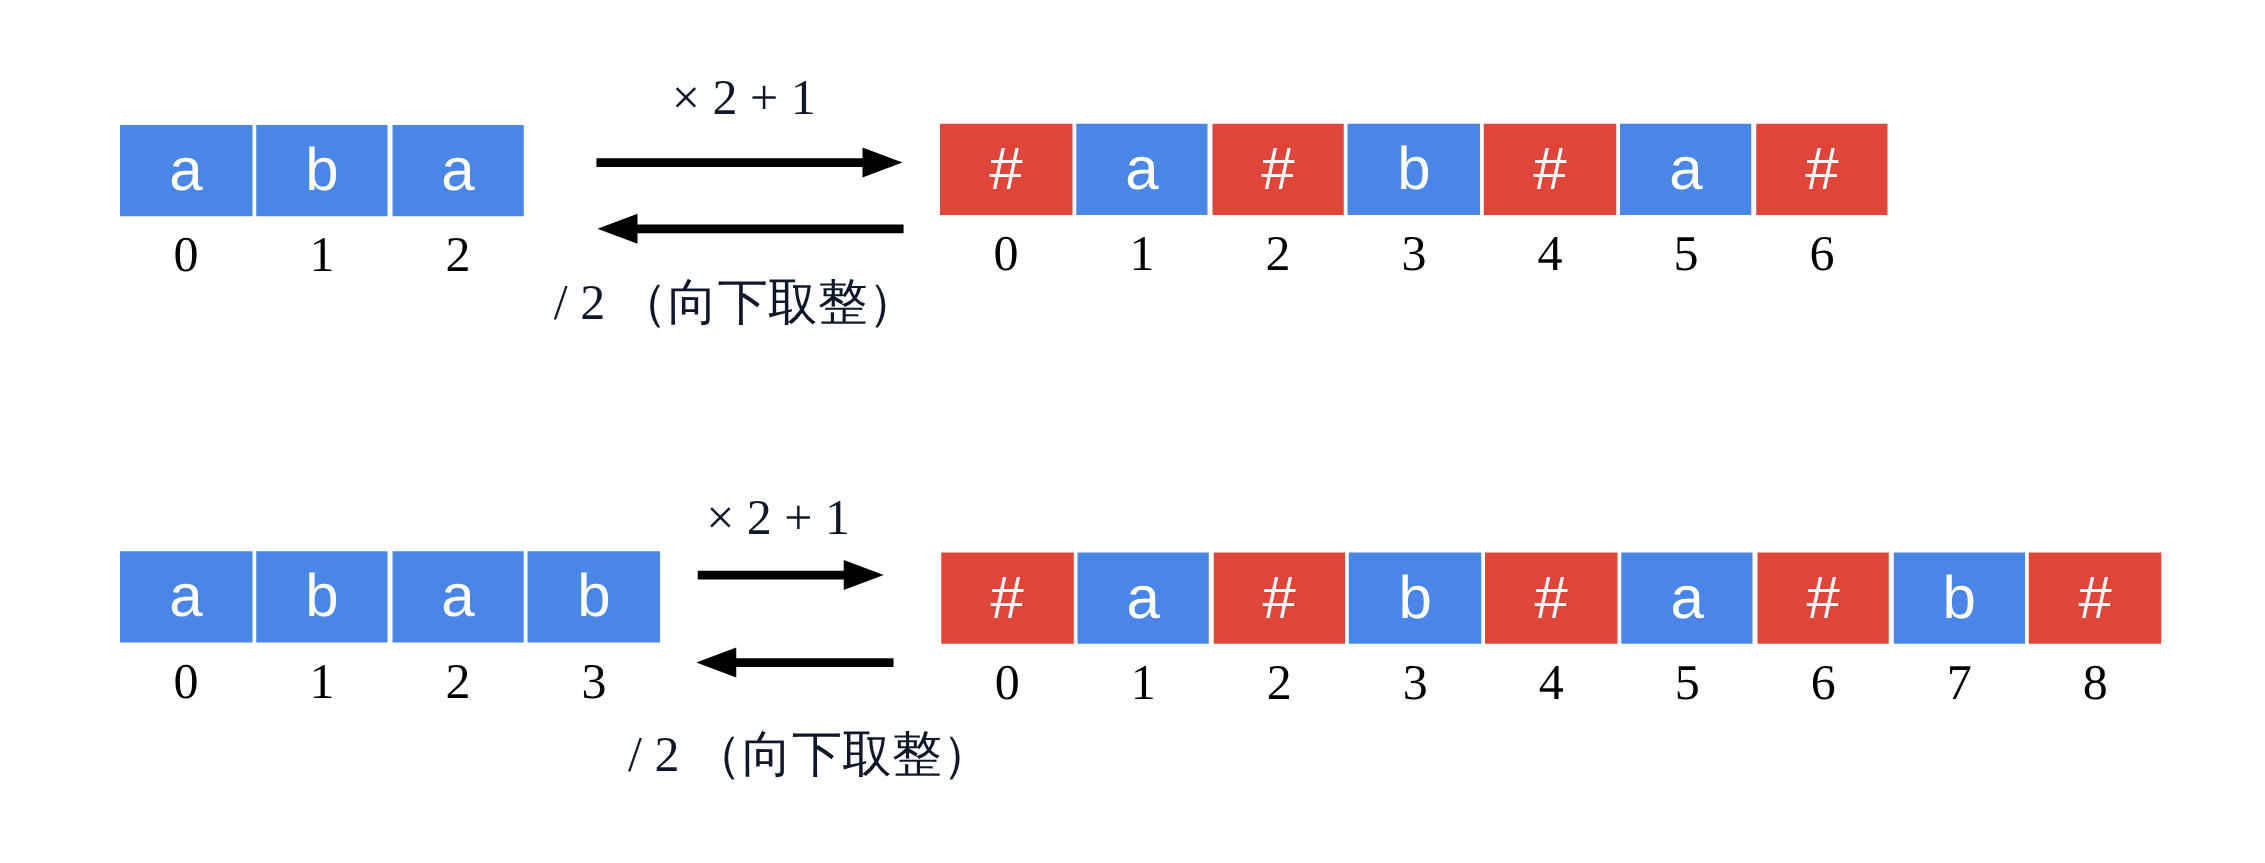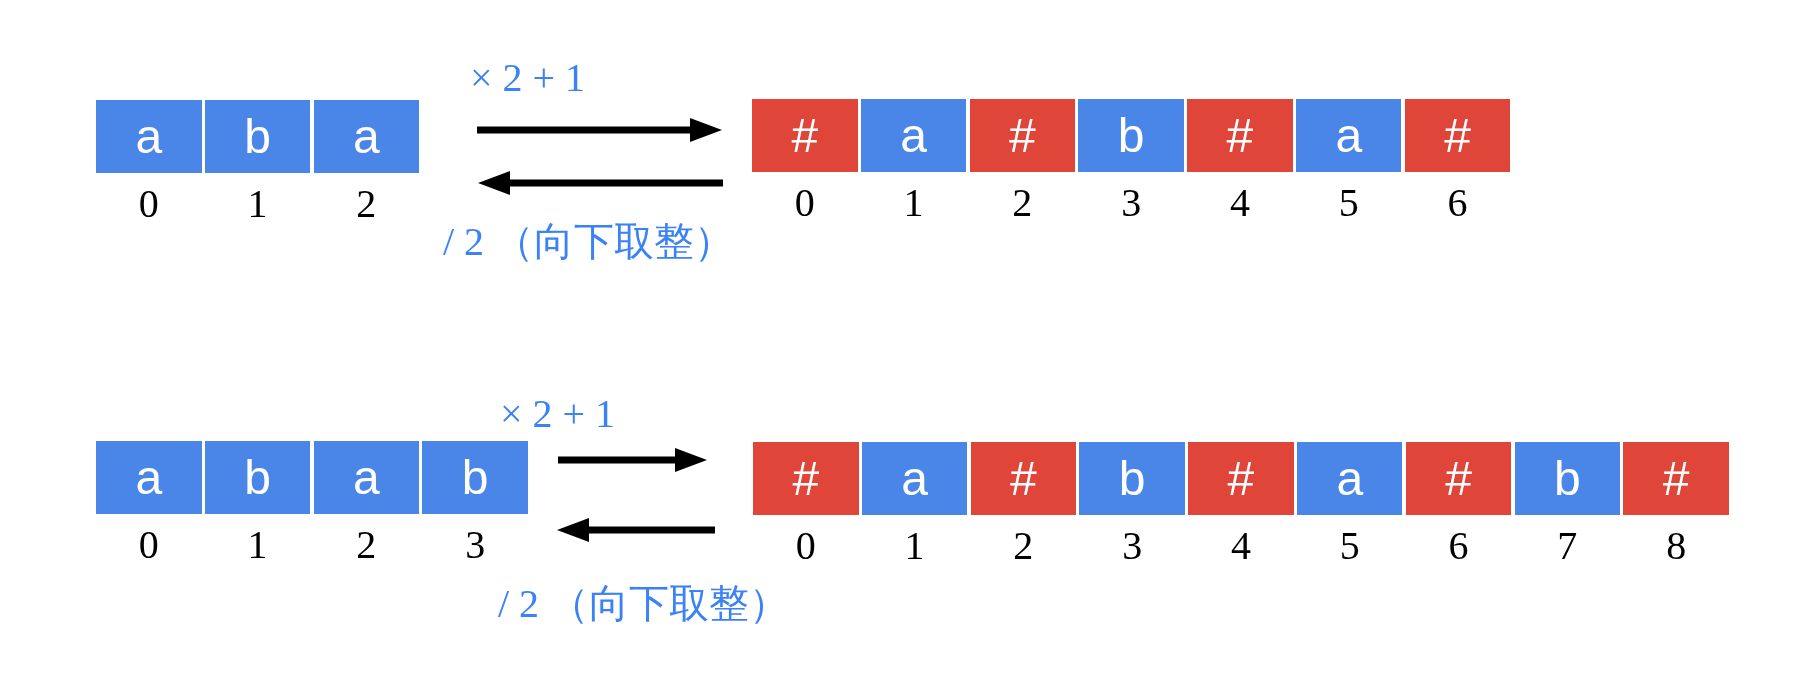--- a/index.html
+++ b/index.html
@@ -39,22 +39,22 @@
     margin-top: 11px;
     font-family: "Liberation Serif", "DejaVu Serif", serif;
     font-size: 40px;
     line-height: 1;
     color: #000000;
   }
   .op-label {
     font-family: "Liberation Serif", "DejaVu Serif", serif;
     font-size: 40px;
     line-height: 1;
-    color: #3b82f6;
-    text-align: left;
+    color: #0f172a;
+    text-align: center;
     white-space: nowrap;
   }
   svg.arrow { display: block; }
 </style>
 </head>
 <body>
 
 <div class="canvas">
 
   <div class="abs array" style="left:96px; top:100px;">

